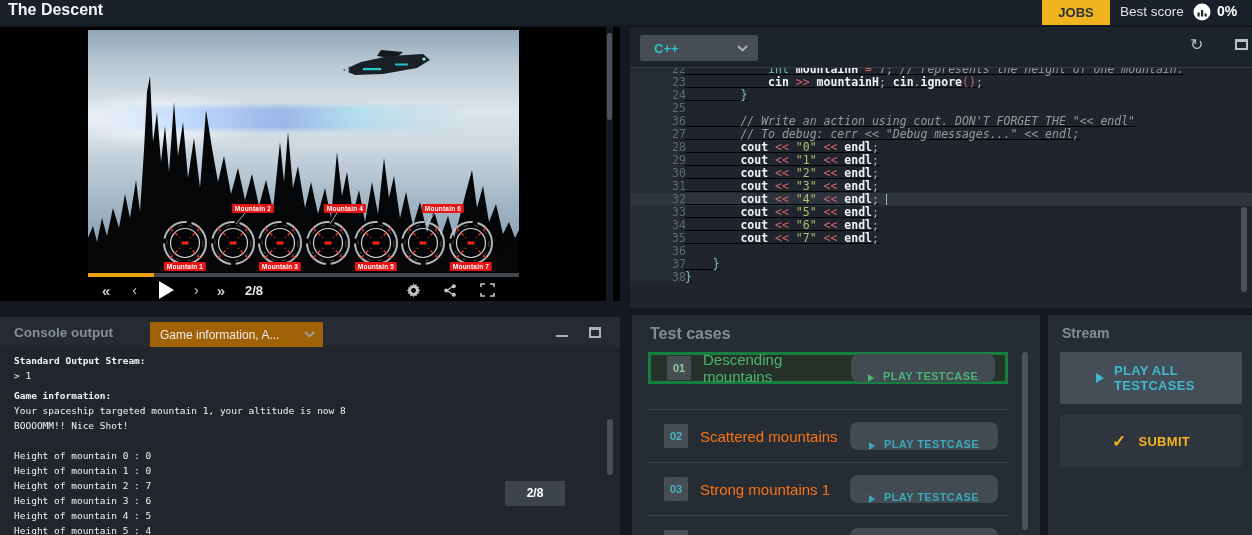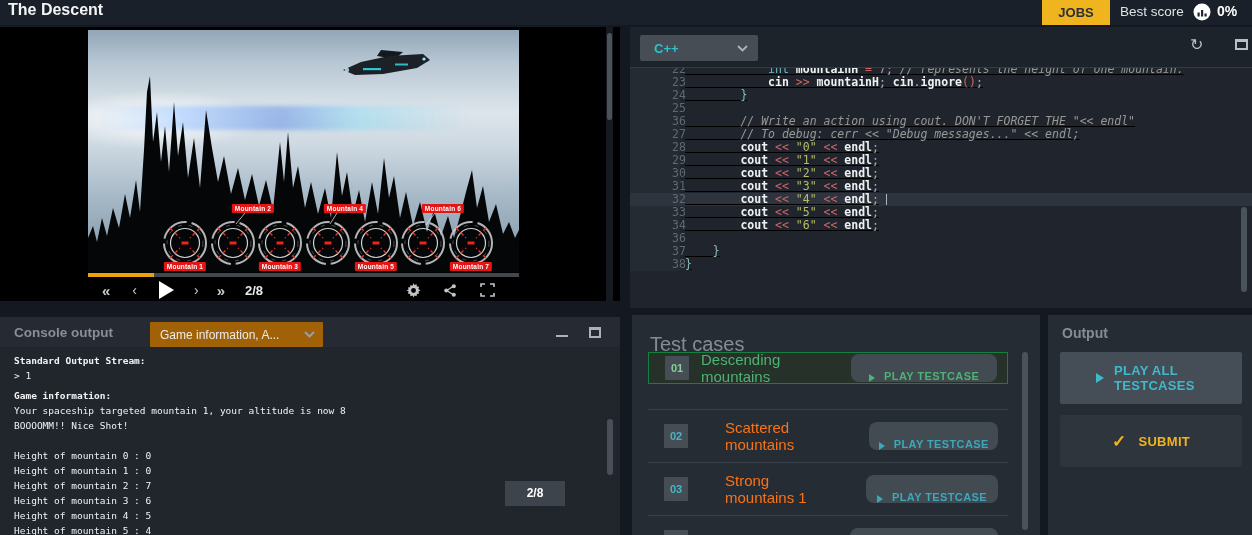--- a/index.html
+++ b/index.html
@@ -80,24 +80,24 @@
   .con-line { height:15px; line-height:15px; white-space:pre; font-weight:normal; }
   .con-line.b { font-weight:bold; }
   .con-line.gap { margin-top:5px; }
   #console-badge { position:absolute; left:505px; top:134px; width:60px; height:25px; background:#3e444c;
                    color:#fff; font-size:12px; font-weight:bold; text-align:center; line-height:25px; }
   #console-scroll { position:absolute; left:607px; top:40px; width:6px; height:170px; }
   #console-scroll .thumb { position:absolute; top:32px; width:6px; height:56px; background:#484f57; border-radius:3px; }
 
   
   #testcases { position:absolute; left:632px; top:315px; width:408px; height:220px; background:#262c34; overflow:hidden; }
-  #tc-title { position:absolute; left:18px; top:18px; font-size:20px; font-weight:normal; color:#848d96; }
+  #tc-title { position:absolute; left:18px; top:10px; font-size:16px; font-weight:bold; color:#848d96; }
   #tc-rows { position:absolute; left:0; top:37px; width:392px; }
-  .tc-selected { height:32px; margin:0 16px; background:#263129; border:1px solid #15803d; display:flex; align-items:center; padding:0 10px 0 16px; cursor:pointer; }
-  .tc-row { height:52px; display:flex; align-items:center; padding:0 26px 0 32px; cursor:pointer;gap:25px; }
+  .tc-selected { height:32px; margin:0 16px; background:#263129; border:3px solid #15803d; display:flex; align-items:center; padding:0 10px 0 16px; cursor:pointer; }
+  .tc-row { height:52px; display:flex; align-items:center; padding:0 26px 0 32px; cursor:pointer; }
   .tc-divider { height:1px; background:#39414b; margin:0 16px; }
   .tc-selected + .tc-divider { margin-top:25px; }
   .tc-num { flex:none; width:24px; height:24px; background:#464d55; font-size:11px; font-weight:bold;
             text-align:center; line-height:24px; border-radius:1px; }
   .tc-name { font-size:15px; margin-left:12px; }
   .tc-btn { margin-left:auto; width:148px; height:28px; background:#424a52; border-radius:8px; cursor:pointer;
             display:flex; align-items:flex-end; justify-content:center; }
   .tc-btn .tri { width:0; height:0; border-left:6px solid; border-top:4px solid transparent; border-bottom:4px solid transparent; margin-right:9px; }
   .tc-btn span { font-size:11px; font-weight:bold; letter-spacing:.4px; }
   .green .tc-num { color:#86cf96; } .green .tc-name { color:#4db374; }
@@ -333,20 +333,24 @@
           </div>
           <div class="code-row">
             <span class="gut">33</span>
             <span class="code-text"><span class="tk-pl">        </span><span class="tk-fn">cout</span><span class="tk-pl"> </span><span class="tk-op">&lt;&lt;</span><span class="tk-pl"> </span><span class="tk-str">"5"</span><span class="tk-pl"> </span><span class="tk-op">&lt;&lt;</span><span class="tk-pl"> </span><span class="tk-fn">endl</span><span class="tk-pu">;</span></span>
           </div>
           <div class="code-row">
             <span class="gut">34</span>
             <span class="code-text"><span class="tk-pl">        </span><span class="tk-fn">cout</span><span class="tk-pl"> </span><span class="tk-op">&lt;&lt;</span><span class="tk-pl"> </span><span class="tk-str">"6"</span><span class="tk-pl"> </span><span class="tk-op">&lt;&lt;</span><span class="tk-pl"> </span><span class="tk-fn">endl</span><span class="tk-pu">;</span></span>
           </div>
           <div class="code-row">
+            <span class="gut">35</span>
+            <span class="code-text"><span class="tk-pl">        </span><span class="tk-fn">cout</span><span class="tk-pl"> </span><span class="tk-op">&lt;&lt;</span><span class="tk-pl"> </span><span class="tk-str">"7"</span><span class="tk-pl"> </span><span class="tk-op">&lt;&lt;</span><span class="tk-pl"> </span><span class="tk-fn">endl</span><span class="tk-pu">;</span></span>
+          </div>
+          <div class="code-row">
             <span class="gut">36</span>
             <span class="code-text"></span>
           </div>
           <div class="code-row">
             <span class="gut">37</span>
             <span class="code-text"><span class="tk-pl">    </span><span class="tk-br">}</span></span>
           </div>
           <div class="code-row">
             <span class="gut">38</span>
             <span class="code-text"><span class="tk-br">}</span></span>
@@ -423,21 +427,21 @@
           <div class="tc-name"></div>
           <div class="tc-btn"></div>
         </div>
       </div>
     <div id="tc-scroll">
         <div class="thumb"></div>
       </div>
   </div>
 
   <div id="actions">
-    <div id="actions-title">Output</div>
+    <div id="actions-title">Stream</div>
     <div id="btn-playall">
       <div class="tri"></div>
       <span>PLAY ALL TESTCASES</span>
     </div>
     <div id="btn-submit">
       <span class="check">✓</span>
       <span>SUBMIT</span>
     </div>
   </div>
 

